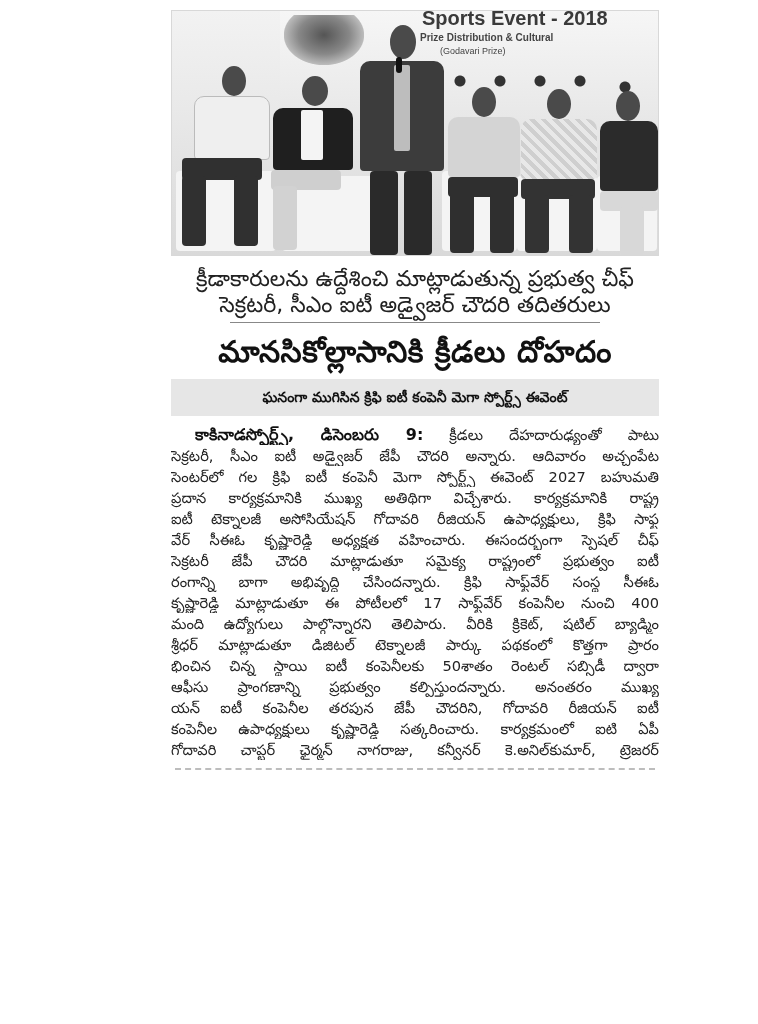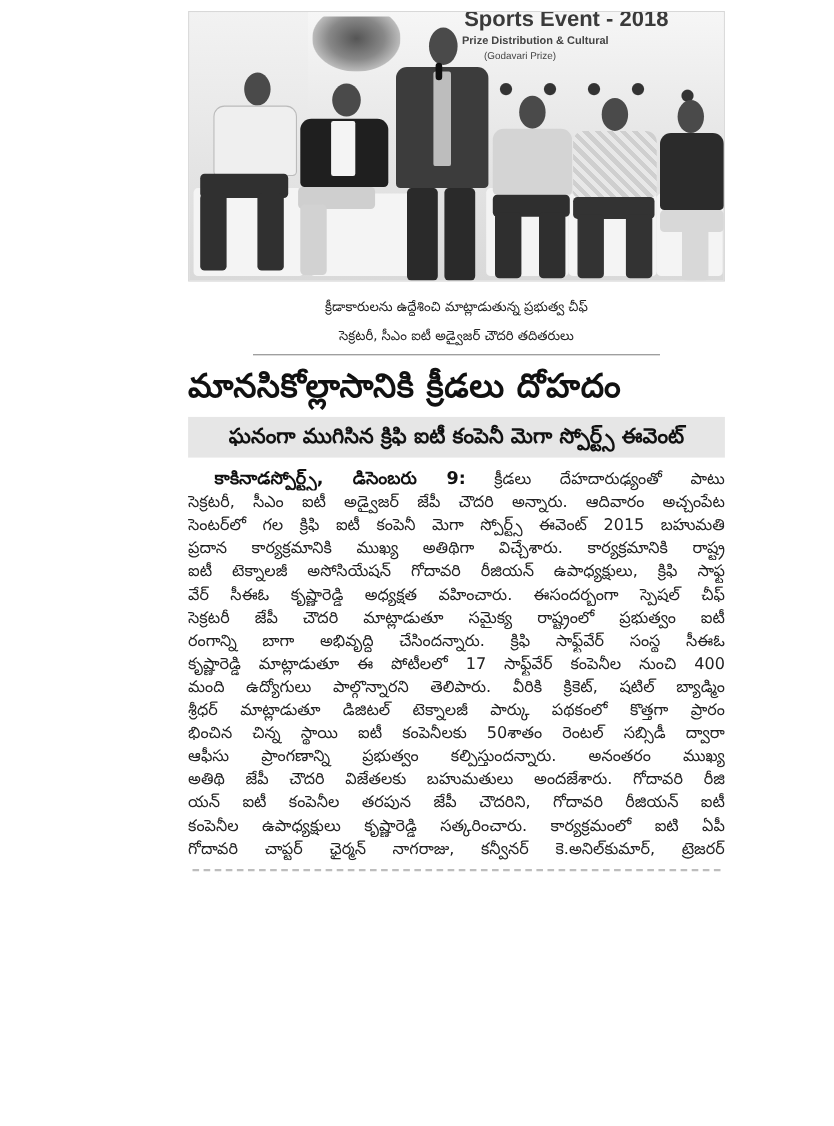--- a/index.html
+++ b/index.html
@@ -109,48 +109,49 @@
     .chair {
       position: absolute;
       background: #f4f4f4;
       border-radius: 4px;
     }
 
     
     .caption {
       margin-top: 10px;
       text-align: center;
-      font-size: 12px;
+      font-size: 22px;
       line-height: 26px;
       color: #222;
     }
     .caption-rule {
       width: 370px;
       margin: 4px auto 0 auto;
       border: none;
       border-top: 1px solid #888;
       height: 0;
     }
 
     
     .headline {
       margin-top: 8px;
+      text-align: center;
       font-size: 30px;
       font-weight: bold;
       line-height: 42px;
       color: #111;
       letter-spacing: 0.5px;
     }
     .subheadline {
       margin-top: 6px;
       background: #e6e6e6;
       height: 37px;
       line-height: 37px;
       text-align: center;
-      font-size: 19px;
+      font-size: 14px;
       font-weight: bold;
       color: #111;
       white-space: nowrap;
       overflow: hidden;
     }
 
     
     .body-text {
       margin-top: 8px;
       font-size: 14.6px;
@@ -258,30 +259,29 @@
     <div>సెక్రటరీ, సీఎం ఐటీ అడ్వైజర్ చౌదరి తదితరులు</div>
   </div>
   <hr class="caption-rule">
 
   <div class="headline">మానసికోల్లాసానికి క్రీడలు దోహదం</div>
   <div class="subheadline">ఘనంగా ముగిసిన క్రిఫి ఐటీ కంపెనీ మెగా స్పోర్ట్స్ ఈవెంట్</div>
 
   <div class="body-text">
     <span class="line"><span class="indent"></span><span class="dateline">కాకినాడస్పోర్ట్స్, డిసెంబరు 9:</span> <span>క్రీడలు దేహదారుఢ్యంతో పాటు</span></span>
     <span class="line">సెక్రటరీ, సీఎం ఐటీ అడ్వైజర్ జేపీ చౌదరి అన్నారు. ఆదివారం అచ్చంపేట</span>
-    <span class="line">సెంటర్‌లో గల క్రిఫి ఐటీ కంపెనీ మెగా స్పోర్ట్స్ ఈవెంట్ 2015 బహుమతి</span>
+    <span class="line">సెంటర్‌లో గల క్రిఫి ఐటీ కంపెనీ మెగా స్పోర్ట్స్ ఈవెంట్ 2027 బహుమతి</span>
     <span class="line">ప్రదాన కార్యక్రమానికి ముఖ్య అతిథిగా విచ్చేశారు. కార్యక్రమానికి రాష్ట్ర</span>
     <span class="line">ఐటీ టెక్నాలజీ అసోసియేషన్ గోదావరి రీజియన్ ఉపాధ్యక్షులు, క్రిఫి సాఫ్ట</span>
     <span class="line">వేర్ సీఈఓ కృష్ణారెడ్డి అధ్యక్షత వహించారు. ఈసందర్భంగా స్పెషల్ చీఫ్</span>
     <span class="line">సెక్రటరీ జేపీ చౌదరి మాట్లాడుతూ సమైక్య రాష్ట్రంలో ప్రభుత్వం ఐటీ</span>
     <span class="line">రంగాన్ని బాగా అభివృద్ధి చేసిందన్నారు. క్రిఫి సాఫ్ట్‌వేర్ సంస్థ సీఈఓ</span>
     <span class="line">కృష్ణారెడ్డి మాట్లాడుతూ ఈ పోటీలలో 17 సాఫ్ట్‌వేర్ కంపెనీల నుంచి 400</span>
     <span class="line">మంది ఉద్యోగులు పాల్గొన్నారని తెలిపారు. వీరికి క్రికెట్, షటిల్ బ్యాడ్మిం</span>
     <span class="line">శ్రీధర్ మాట్లాడుతూ డిజిటల్ టెక్నాలజీ పార్కు పథకంలో కొత్తగా ప్రారం</span>
     <span class="line">భించిన చిన్న స్థాయి ఐటీ కంపెనీలకు 50శాతం రెంటల్ సబ్సిడీ ద్వారా</span>
     <span class="line">ఆఫీసు ప్రాంగణాన్ని ప్రభుత్వం కల్పిస్తుందన్నారు. అనంతరం ముఖ్య</span>
-    <span class="line">అతిథి జేపీ చౌదరి విజేతలకు బహుమతులు అందజేశారు. గోదావరి రీజి</span>
     <span class="line">యన్ ఐటీ కంపెనీల తరపున జేపీ చౌదరిని, గోదావరి రీజియన్ ఐటీ</span>
     <span class="line">కంపెనీల ఉపాధ్యక్షులు కృష్ణారెడ్డి సత్కరించారు. కార్యక్రమంలో ఐటి ఏపీ</span>
     <span class="line">గోదావరి చాప్టర్ ఛైర్మన్ నాగరాజు, కన్వీనర్ కె.అనిల్‌కుమార్, ట్రెజరర్</span>
   </div>
   <hr class="end-rule">
 </div>
 
 </body></html>

